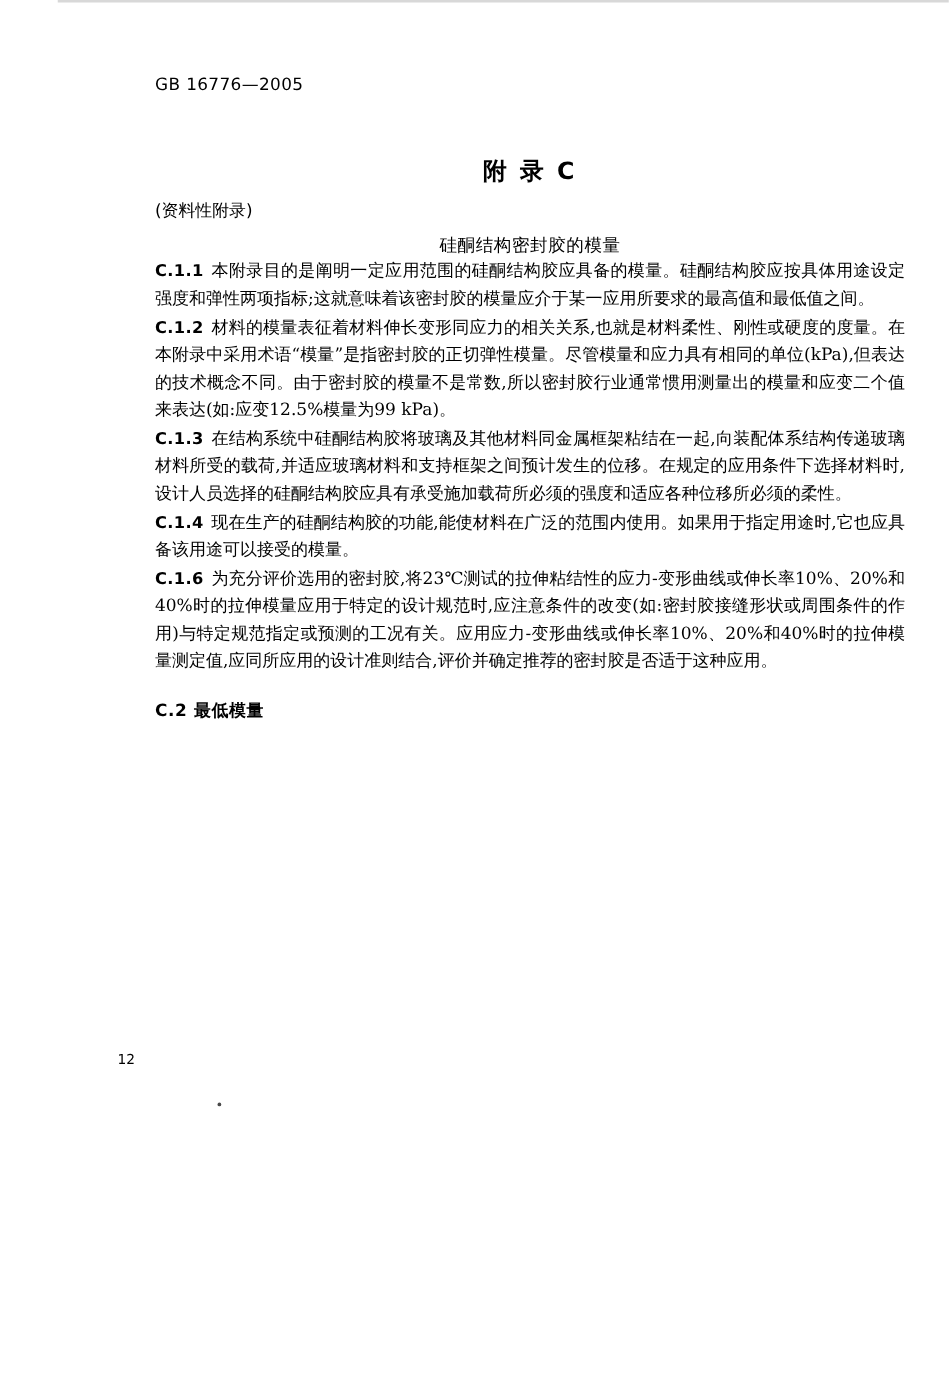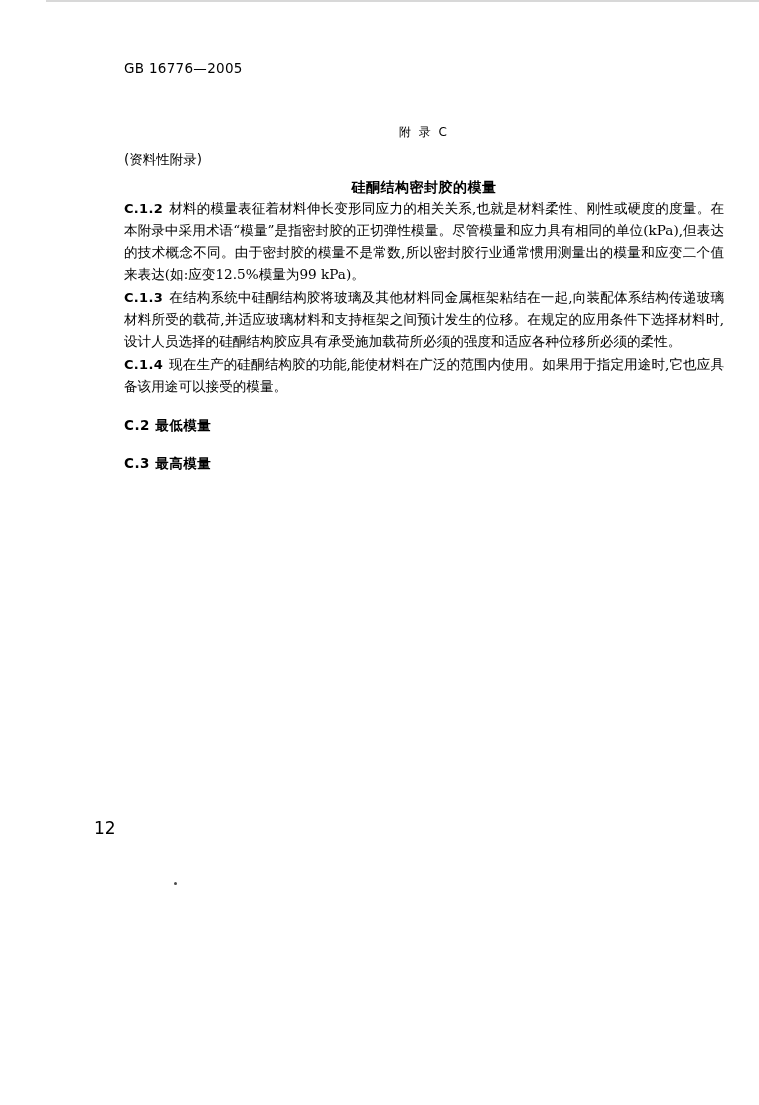--- a/index.html
+++ b/index.html
@@ -28,34 +28,34 @@
   }
   .std-header {
     font-family: "DejaVu Sans", "Liberation Sans", sans-serif;
     font-size: 13.5px;
     letter-spacing: 0.3px;
     margin-bottom: 48px;
   }
   .annex-title {
     text-align: center;
     font-family: "DejaVu Sans", "Liberation Sans", sans-serif;
-    font-weight: normal;
-    font-size: 12px;
+    font-weight: bold;
+    font-size: 19px;
     letter-spacing: 2px;
     margin-top: 6px;
   }
   .annex-sub {
     font-family: "DejaVu Sans", "Liberation Sans", sans-serif;
     font-size: 13.5px;
     margin-top: 10px;
   }
   .annex-name {
     text-align: center;
     font-family: "DejaVu Sans", "Liberation Sans", sans-serif;
-    font-weight: bold;
+    font-weight: normal;
     font-size: 14px;
     margin-top: 10px;
     letter-spacing: 0.5px;
   }
   .sec-head {
     font-family: "DejaVu Sans", "Liberation Sans", sans-serif;
     font-weight: bold;
     font-size: 13.5px;
     margin-top: 20px;
     margin-bottom: 8px;
@@ -74,23 +74,23 @@
     font-size: 13px;
     letter-spacing: 0.3px;
     margin-right: 6px;
   }
   .para.indent {
     text-indent: 2em;
   }
   .page-num {
     position: absolute;
     left: 48px;
-    bottom: 48px;
+    bottom: 32px;
     font-family: "DejaVu Sans", "Liberation Sans", sans-serif;
-    font-size: 17px;
+    font-size: 11px;
   }
   .speck {
     position: absolute;
     background: #4a4a4a;
     border-radius: 50%;
   }
   .speck.s1 { left: 128px; top: 882px; width: 3px; height: 3px; }
   .speck.s2 { left: 152px; top: 918px; width: 2px; height: 2px; opacity: .5; }
   .speck.s3 { left: 360px; top: 1082px; width: 2px; height: 2px; opacity: .35; }
   .edge {
@@ -110,32 +110,37 @@
   <div class="content">
 
     <div class="std-header">GB 16776—2005</div>
 
     <div class="annex-title">附  录  C</div>
     <div class="annex-sub">(资料性附录)</div>
     <div class="annex-name">硅酮结构密封胶的模量</div>
 
 
     <p class="para">
+      <span class="num">C.1.1</span><span>本附录目的是阐明一定应用范围的硅酮结构胶应具备的模量。硅酮结构胶应按具体用途设定强度和弹性两项指标;这就意味着该密封胶的模量应介于某一应用所要求的最高值和最低值之间。</span>
+    </p>
+    <p class="para">
       <span class="num">C.1.2</span><span>材料的模量表征着材料伸长变形同应力的相关关系,也就是材料柔性、刚性或硬度的度量。在本附录中采用术语“模量”是指密封胶的正切弹性模量。尽管模量和应力具有相同的单位(kPa),但表达的技术概念不同。由于密封胶的模量不是常数,所以密封胶行业通常惯用测量出的模量和应变二个值来表达(如:应变12.5%模量为99 kPa)。</span>
     </p>
     <p class="para">
       <span class="num">C.1.3</span><span>在结构系统中硅酮结构胶将玻璃及其他材料同金属框架粘结在一起,向装配体系结构传递玻璃材料所受的载荷,并适应玻璃材料和支持框架之间预计发生的位移。在规定的应用条件下选择材料时,设计人员选择的硅酮结构胶应具有承受施加载荷所必须的强度和适应各种位移所必须的柔性。</span>
     </p>
     <p class="para">
       <span class="num">C.1.4</span><span>现在生产的硅酮结构胶的功能,能使材料在广泛的范围内使用。如果用于指定用途时,它也应具备该用途可以接受的模量。</span>
     </p>
+    <p class="para">
+      <span class="num">C.1.6</span><span>为充分评价选用的密封胶,将23℃测试的拉伸粘结性的应力-变形曲线或伸长率10%、20%和40%时的拉伸模量应用于特定的设计规范时,应注意条件的改变(如:密封胶接缝形状或周围条件的作用)与特定规范指定或预测的工况有关。应用应力-变形曲线或伸长率10%、20%和40%时的拉伸模量测定值,应同所应用的设计准则结合,评价并确定推荐的密封胶是否适于这种应用。</span>
+    </p>
 
     <div class="sec-head">C.2   最低模量</div>
 
-    <div class="sec-head">C.3   最高模量</div>
 
   </div>
 
   <div class="speck s1"></div>
   <div class="speck s2"></div>
   <div class="speck s3"></div>
 
   <div class="page-num">12</div>
 </div>
 

